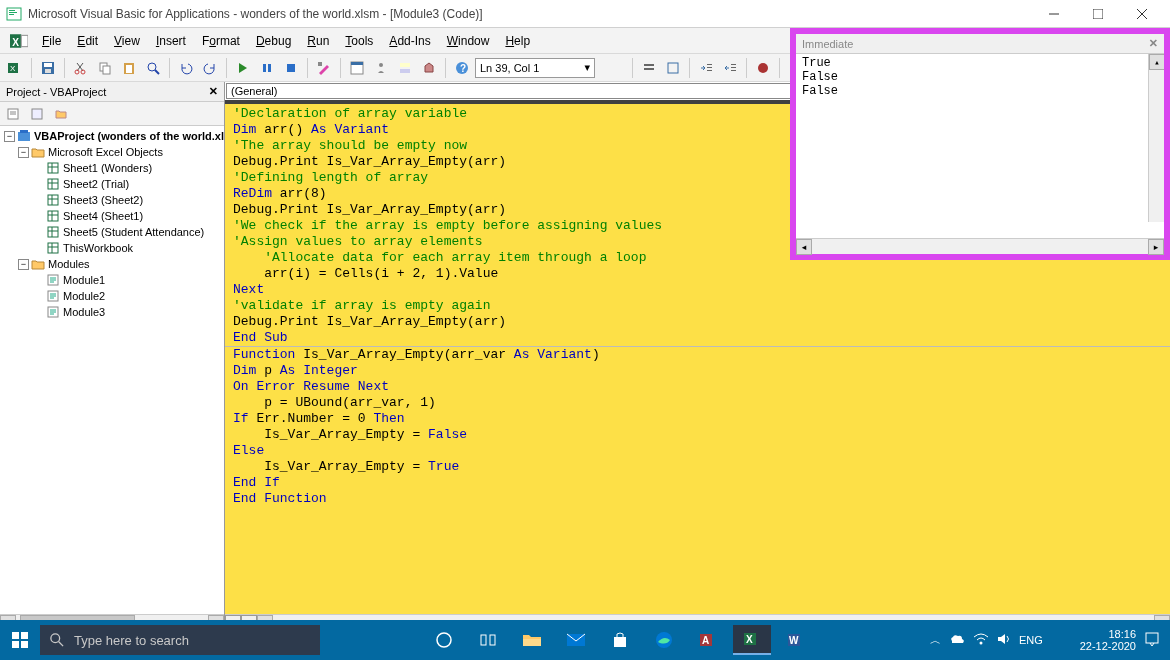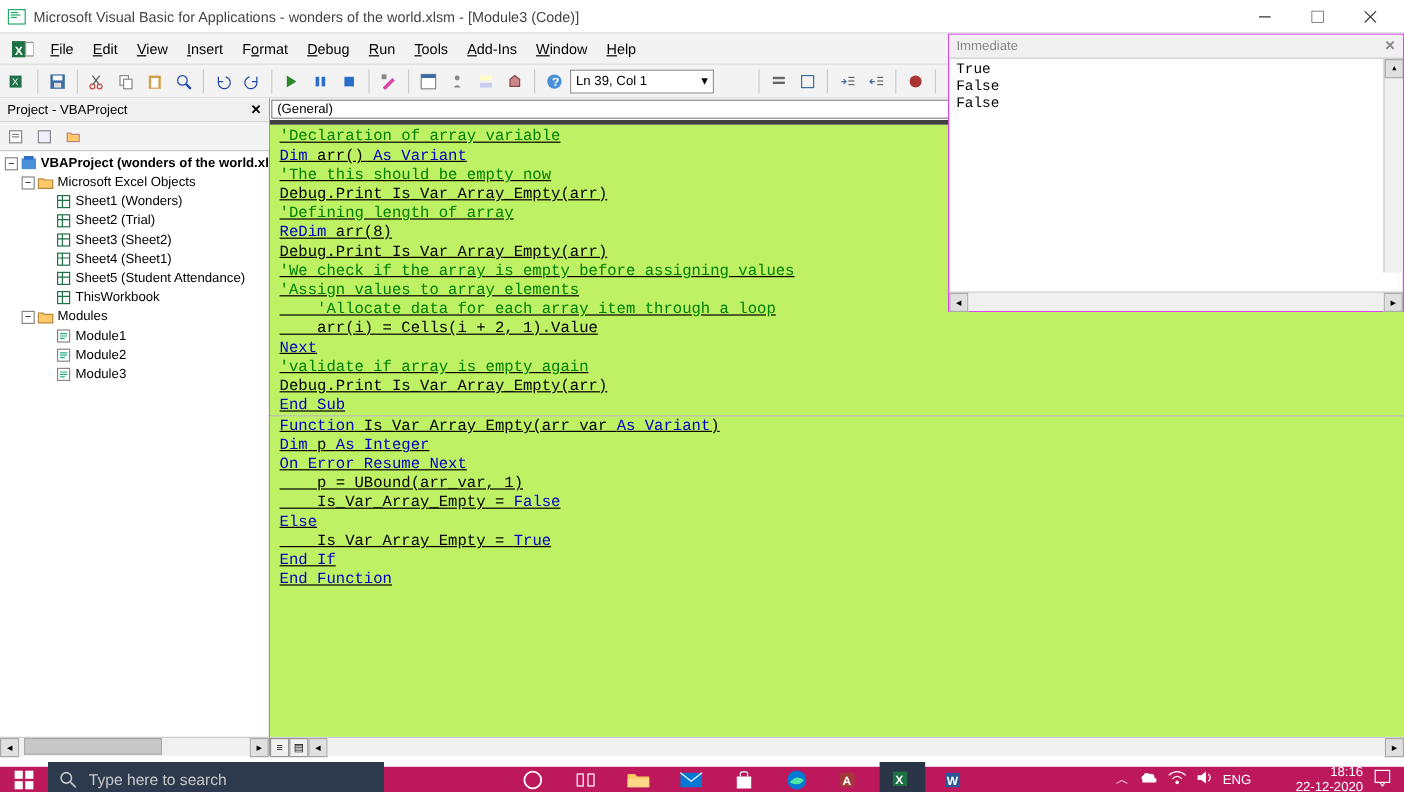--- a/index.html
+++ b/index.html
@@ -38,44 +38,44 @@
 .tree-indent { display: inline-block; }
 .expander { width: 11px; height: 11px; border: 1px solid #888; display: inline-flex; align-items: center; justify-content: center; font-size: 9px; line-height: 1; margin-right: 2px; background: #fff; }
 .tree-icon { width: 14px; height: 14px; margin-right: 3px; display: inline-flex; align-items: center; justify-content: center; }
 .tree-label { }
 
 
 .code-pane { flex: 1; display: flex; flex-direction: column; position: relative; }
 .code-header-row { height: 22px; display: flex; border-bottom: 4px solid #404040; }
 .code-dropdown { flex: 1; border: 1px solid #888; background: #fff; margin: 1px; display: flex; align-items: center; padding: 0 4px; font-size: 11px; justify-content: space-between; }
 .code-dropdown .dd-arrow { border-left: 1px solid #888; padding-left: 4px; }
-.code-body { flex: 1; overflow: auto; background: #bef264; padding: 2px 8px; position: relative; text-decoration: underline; }
+.code-body { flex: 1; overflow: auto; background: #fde047; padding: 2px 8px; position: relative; }
 .code-line { font-family: Consolas, "Courier New", monospace; font-size: 13px; line-height: 16px; white-space: pre; }
 .kw { color: #0000c0; }
 .cm { color: #008000; }
 .code-hr { border: 0; border-top: 1px solid #bbb; margin: 0 -8px; }
 .code-bottom-scroll { height: 16px; background: #f0f0f0; border-top: 1px solid #ccc; display: flex; }
 .hscroll-track { flex: 1; background: #f0f0f0; position: relative; }
 .view-btns { display: flex; }
 .view-btn { width: 16px; height: 16px; border: 1px solid #999; background: #f0f0f0; display: flex; align-items: center; justify-content: center; font-size: 9px; }
 
 
-.immediate { position: absolute; top: 28px; right: 0; width: 380px; height: 232px; border: 1px solid #d946ef; background: #fff; display: flex; flex-direction: column; z-index: 10; }
+.immediate { position: absolute; top: 28px; right: 0; width: 380px; height: 232px; border: 6px solid #d946ef; background: #fff; display: flex; flex-direction: column; z-index: 10; }
 .immediate .pane-header { background: #f0f0f0; color: #888; }
 .immediate-body { flex: 1; overflow: auto; font-family: Consolas, "Courier New", monospace; font-size: 12px; padding: 2px 6px; position: relative; }
 .imm-line { line-height: 14px; }
 .immediate .im-scroll { position: absolute; right: 0; top: 0; bottom: 16px; width: 16px; background: #f0f0f0; border-left: 1px solid #ccc; }
 .immediate .im-hscroll { height: 16px; background: #f0f0f0; border-top: 1px solid #ccc; display: flex; }
 
 
 .proj-bottom { height: 16px; background: #f0f0f0; border-top: 1px solid #ccc; display: flex; }
 .proj-bottom .thumb { height: 14px; background: #c8c8c8; border: 1px solid #aaa; }
 
 
-.taskbar { position: absolute; bottom: 0; left: 0; right: 0; height: 21px; background: #be185d; display: flex; align-items: center; color: #fff; }
+.taskbar { position: absolute; bottom: 0; left: 0; right: 0; height: 40px; background: #0369a1; display: flex; align-items: center; color: #fff; }
 .taskbar .start { width: 40px; height: 30px; display: flex; align-items: center; justify-content: center; }
 .taskbar .search { flex: 0 0 280px; height: 30px; background: #2d3a4d; display: flex; align-items: center; padding: 0 10px; gap: 10px; color: #c8c8c8; font-size: 13px; }
 .taskbar .search svg { width: 14px; height: 14px; }
 .taskbar .task-icons { flex: 1; display: flex; align-items: center; justify-content: center; gap: 6px; }
 .taskbar .tb-icon { width: 38px; height: 30px; display: flex; align-items: center; justify-content: center; }
 .taskbar .tb-icon.active { border-bottom: 2px solid #76b0e8; background: #2a3647; }
 .taskbar .tray { display: flex; align-items: center; gap: 8px; padding: 0 10px; font-size: 11px; }
 .taskbar .tray .clock { text-align: right; line-height: 12px; margin-left: 29px; }
 
 .scrollbar-arrow { width: 16px; height: 16px; background: #e0e0e0; border: 1px solid #aaa; display: flex; align-items: center; justify-content: center; font-size: 9px; }
@@ -507,21 +507,21 @@
       </div>
       <div class="code-dropdown" style="flex:0 0 120px">
         <span>Is_Var_Array_Emp</span>
           <span class="dd-arrow">▾</span>
       </div>
     </div>
     <div class="code-body" id="code-body">
         <div class="code-line cm">'Declaration of array variable</div>
         <div class="code-line"><span class="kw">Dim</span><span> arr() </span><span class="kw">As Variant</span></div>
         <div class="code-line"></div>
-        <div class="code-line cm">'The this should be empty now</div>
+        <div class="code-line cm">'The array should be empty now</div>
         <div class="code-line">Debug.Print Is_Var_Array_Empty(arr)</div>
         <div class="code-line"></div>
         <div class="code-line cm">'Defining length of array</div>
         <div class="code-line"><span class="kw">ReDim</span><span> arr(8)</span></div>
         <div class="code-line"></div>
         <div class="code-line">Debug.Print Is_Var_Array_Empty(arr)</div>
         <div class="code-line cm">'We check if the array is empty before assigning values</div>
         <div class="code-line"></div>
         <div class="code-line cm">'Assign values to array elements</div>
         <div class="code-line cm">    'Allocate data for each array item through a loop</div>
@@ -532,20 +532,21 @@
         <div class="code-line">Debug.Print Is_Var_Array_Empty(arr)</div>
         <div class="code-line"></div>
         <div class="code-line kw">End Sub</div>
         <hr class="code-hr">
         <div class="code-line"><span class="kw">Function</span><span> Is_Var_Array_Empty(arr_var </span><span class="kw">As Variant</span><span>)</span></div>
         <div class="code-line"></div>
         <div class="code-line"><span class="kw">Dim</span><span> p </span><span class="kw">As Integer</span></div>
         <div class="code-line"></div>
         <div class="code-line kw">On Error Resume Next</div>
         <div class="code-line">    p = UBound(arr_var, 1)</div>
+        <div class="code-line"><span class="kw">If</span><span> Err.Number = 0 </span><span class="kw">Then</span></div>
         <div class="code-line"><span>    Is_Var_Array_Empty = </span><span class="kw">False</span></div>
         <div class="code-line kw">Else</div>
         <div class="code-line"><span>    Is_Var_Array_Empty = </span><span class="kw">True</span></div>
         <div class="code-line kw">End If</div>
         <div class="code-line"></div>
         <div class="code-line kw">End Function</div>
         <div class="code-line"></div>
       </div>
     <div class="code-bottom-scroll">
       <div class="view-btns">

